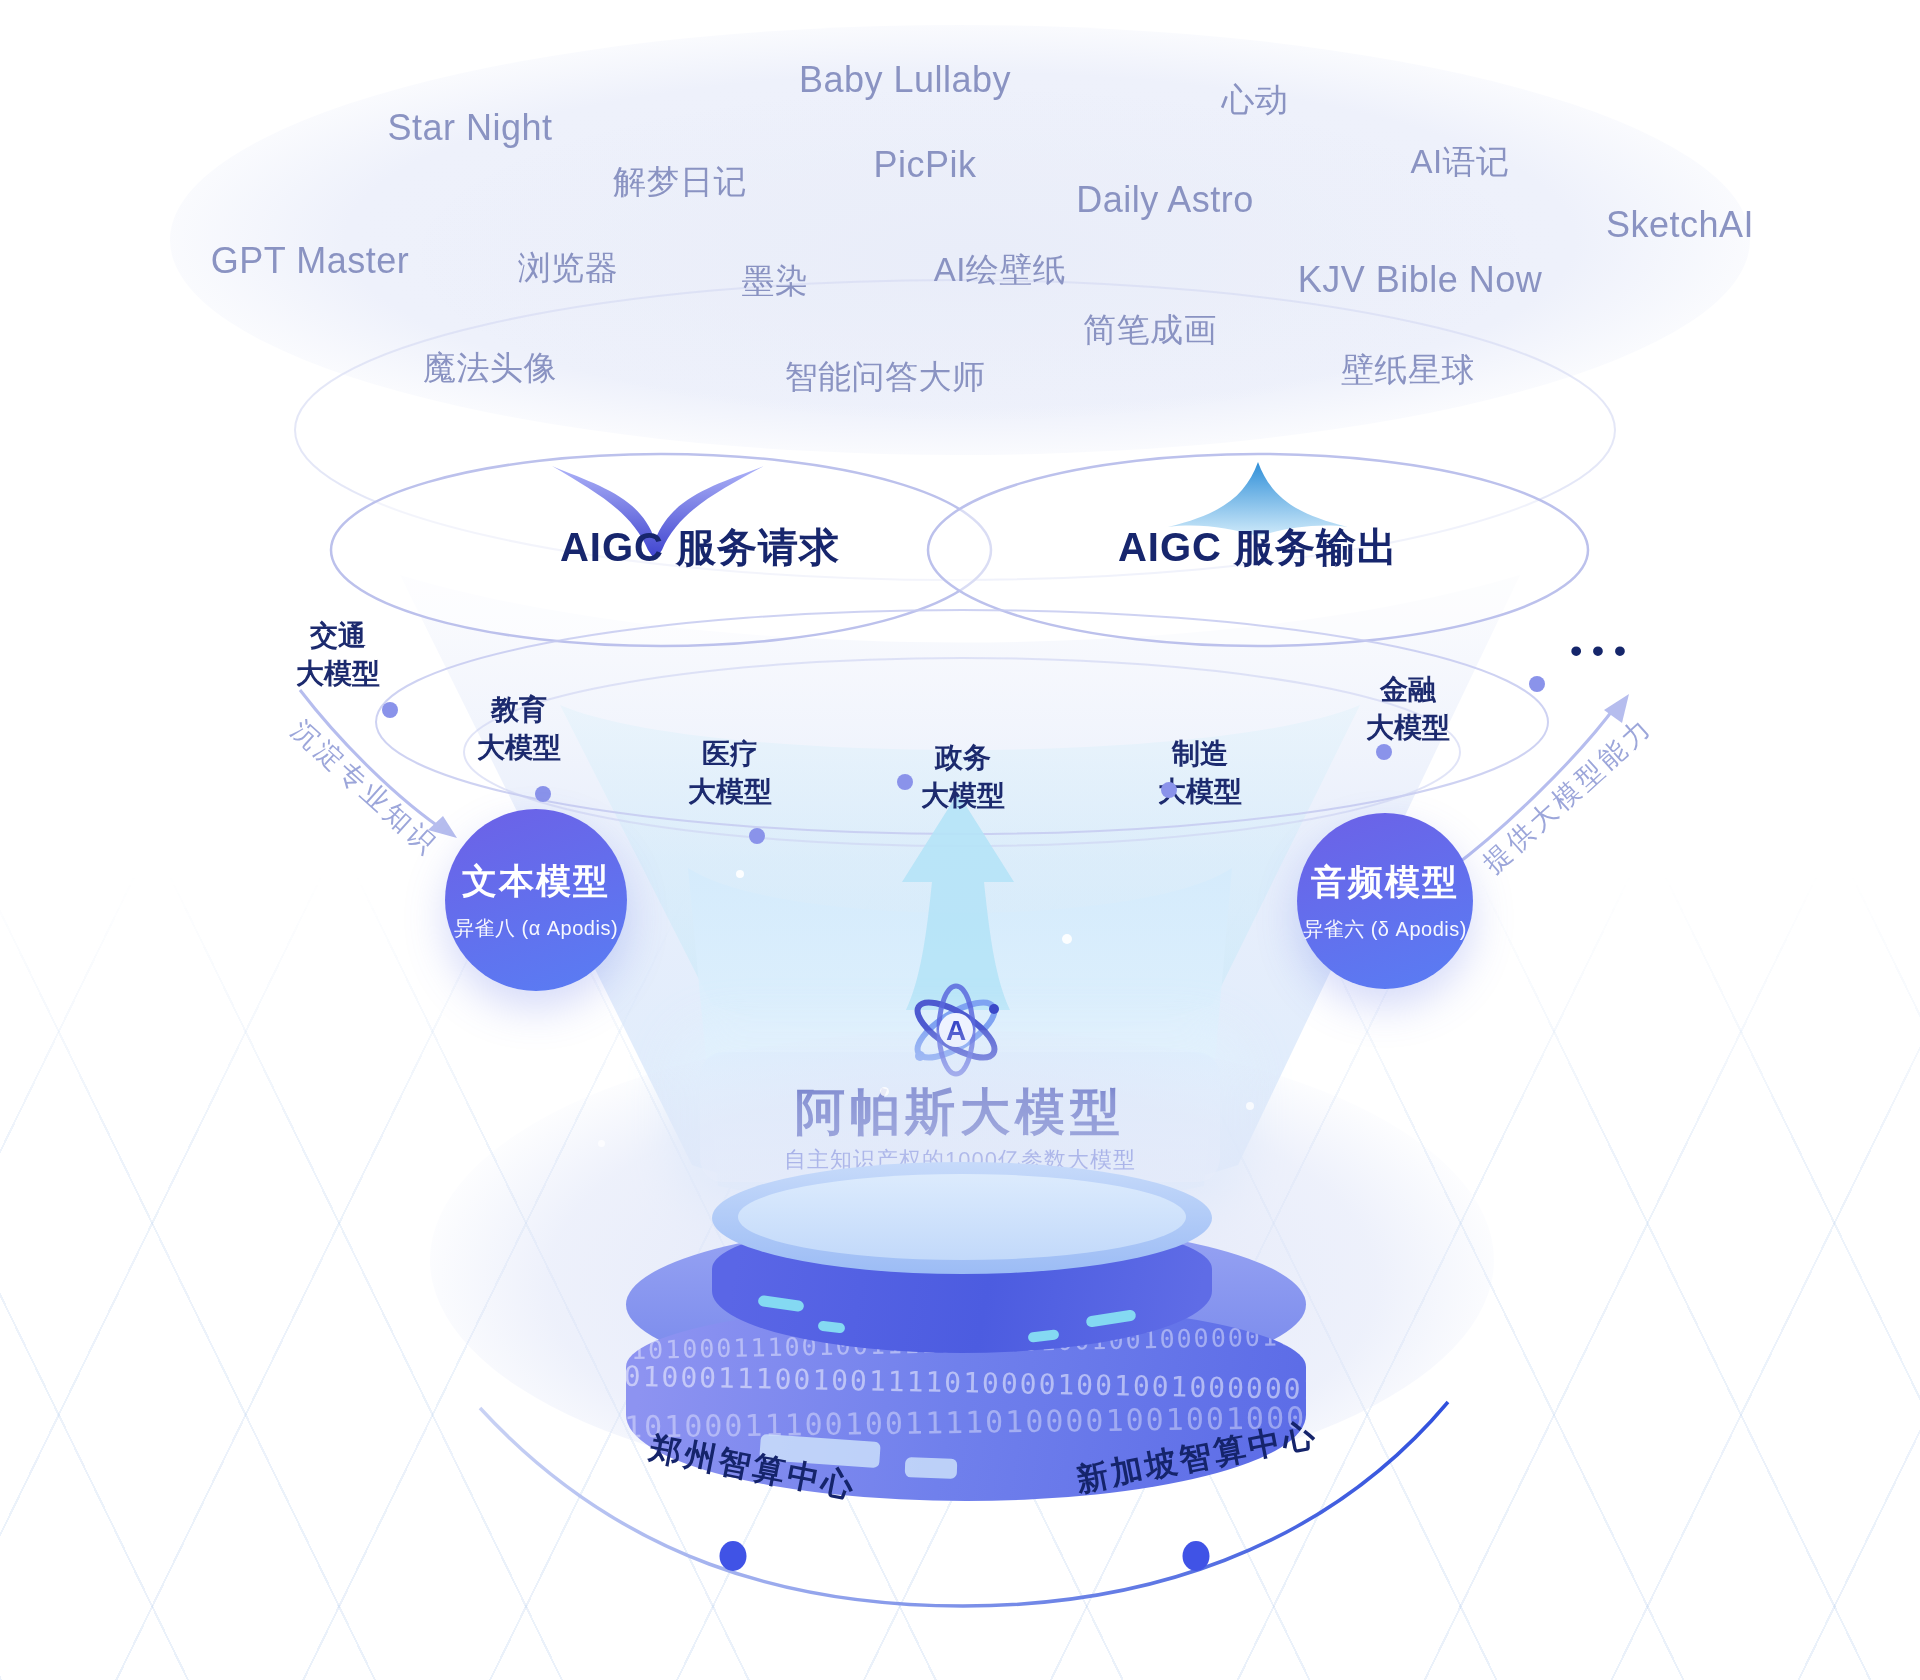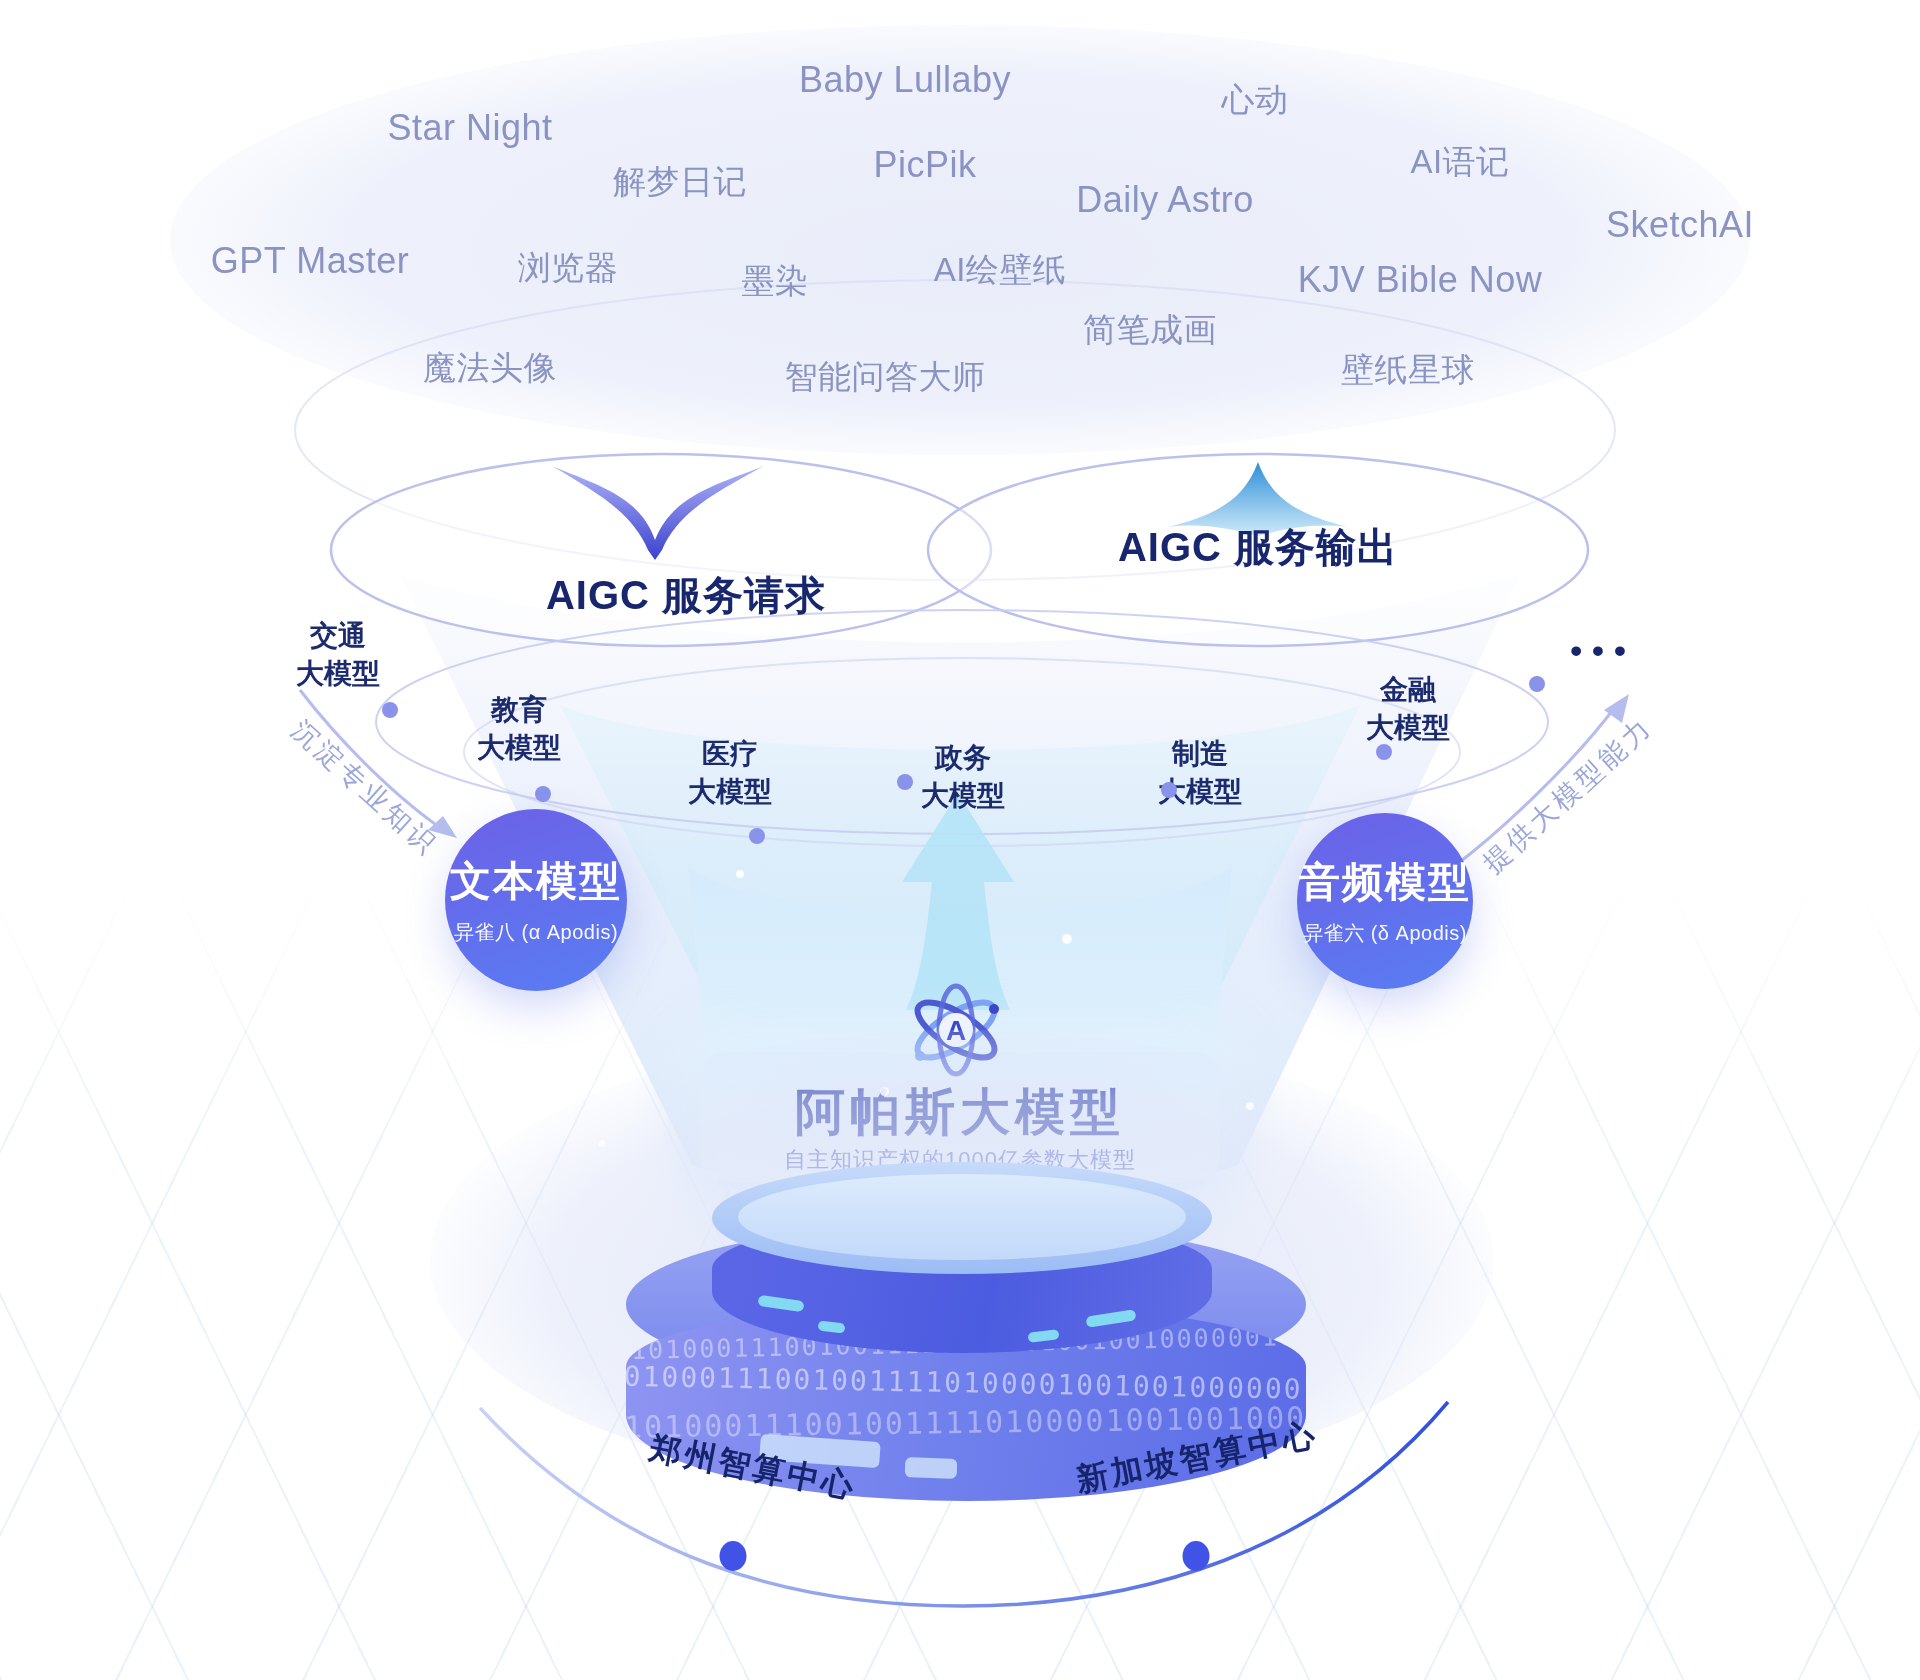--- a/index.html
+++ b/index.html
@@ -32,21 +32,21 @@
   .app-6{left:1165px;top:200px;} .app-7{left:1680px;top:225px;}
   .app-8{left:310px;top:261px;text-align:center;}  .app-9{left:568px;top:268px;}
   .app-10{left:1000px;top:270px;}.app-11{left:775px;top:281px;}
   .app-12{left:1420px;top:280px;}.app-13{left:1150px;top:330px;}
   .app-14{left:490px;top:368px;} .app-15{left:885px;top:377px;}
   .app-16{left:1408px;top:370px;}
 
   
   .aigc-label{position:absolute;transform:translate(-50%,-50%);color:#17266d;font-weight:700;
       font-size:40px;white-space:nowrap;letter-spacing:1px;}
-  .aigc-request{left:686px;top:547px;margin-top:48px;}
+  .aigc-request{left:700px;top:547px;}
   .aigc-output{left:1258px;top:547px;}
 
   
   .domain{position:absolute;transform:translateX(-50%);color:#1c2a6e;font-weight:600;
       font-size:28px;line-height:38px;text-align:center;white-space:nowrap;}
   .domain-0{left:338px;top:617px;}
   .domain-1{left:519px;top:691px;}
   .domain-2{left:730px;top:735px;}
   .domain-3{left:963px;top:739px;}
   .domain-4{left:1200px;top:735px;}
@@ -66,21 +66,21 @@
 
   
   .mcircle{position:absolute;border-radius:50%;transform:translate(-50%,-50%);
       background:linear-gradient(160deg,#6a64e8 12%,#5b7af2 88%);
       box-shadow:0 18px 40px rgba(90,110,230,.25);
       display:flex;flex-direction:column;align-items:center;justify-content:center;color:#fff;}
   .mc-0{left:536px;top:900px;width:182px;height:182px;}
   .mc-1{left:789px;top:947px;width:172px;height:172px;}
   .mc-2{left:1129px;top:948px;width:174px;height:174px;}
   .mc-3{left:1385px;top:901px;width:176px;height:176px;}
-  .mcircle .mname{font-size:41px;font-weight:700;letter-spacing:2px;}
+  .mcircle .mname{font-size:35px;font-weight:700;letter-spacing:2px;}
   .mcircle .mcode{font-size:20px;margin-top:10px;opacity:.95;letter-spacing:.5px;}
 
   
   .beam-panel{position:absolute;left:700px;top:1052px;width:520px;height:130px;border-radius:24px;
       background:linear-gradient(180deg,rgba(222,238,253,.95),rgba(238,246,254,.85));
       box-shadow:0 0 46px 26px rgba(225,240,253,.8);}
   .core-logo{position:absolute;left:956px;top:1032px;transform:translate(-50%,-50%);}
   .core-title{position:absolute;left:960px;top:1112px;transform:translate(-50%,-50%);
       color:#2636aa;font-size:50px;font-weight:700;letter-spacing:5px;white-space:nowrap;}
   .core-subtitle{position:absolute;left:960px;top:1160px;transform:translate(-50%,-50%);

